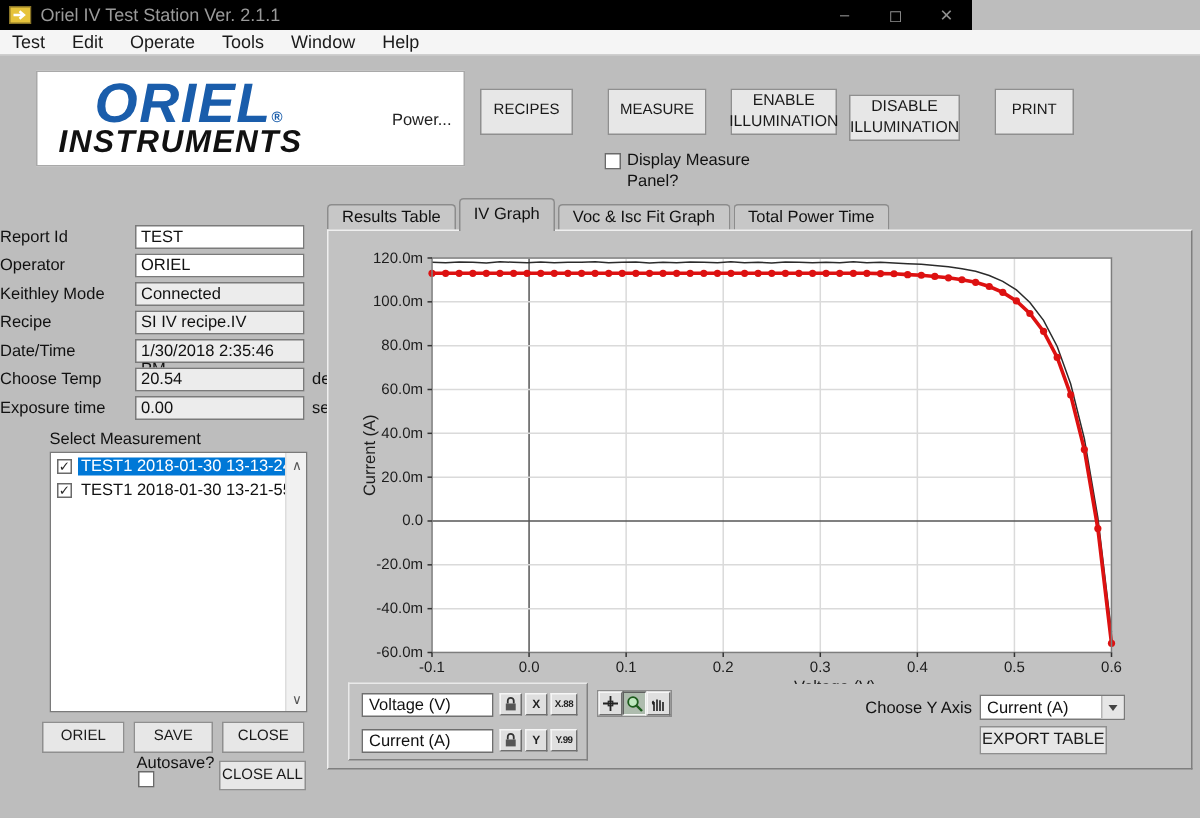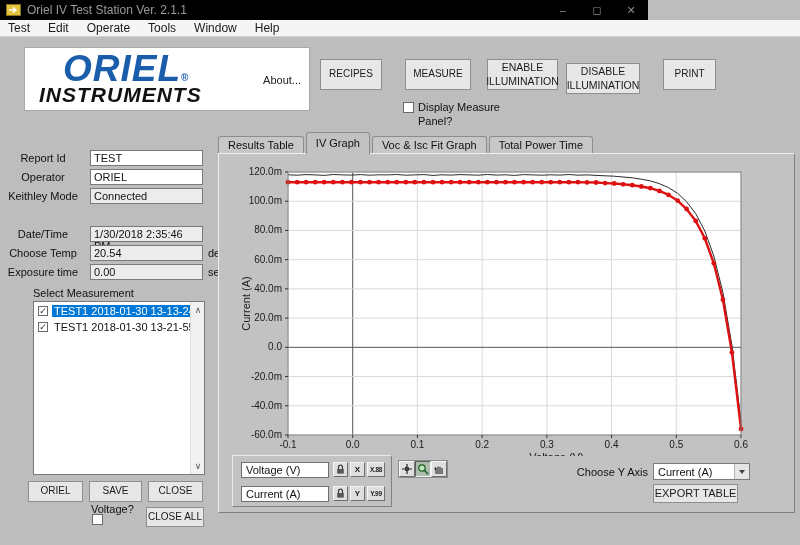--- a/index.html
+++ b/index.html
@@ -26,21 +26,21 @@
   .logo-reg { font-size:10px; font-style:normal; vertical-align:baseline; }
   .logo-instr { position:absolute; left:14px; top:36px; color:#111; font-size:21px; font-weight:bold; font-style:italic; letter-spacing:1px; line-height:1; }
   .about { position:absolute; right:8px; top:26px; font-size:11px; color:#222; }
 
   .btn { background:#e7e7e7; border:1px solid #8f8f8f; color:#1a1a1a; font-size:10px; display:flex; align-items:center; justify-content:center; text-align:center; line-height:1.25; font-family:inherit; }
 
   .chk { background:#fff; border:1px solid #6a6a6a; font-size:9px; line-height:9px; color:#2b2b2b; text-align:center; }
 
   
   .info-row { position:absolute; height:16px; font-size:11px; }
-  .info-label { position:absolute; right:715px; left:0; text-align:center; top:2px; color:#111; }
+  .info-label { position:absolute; right:715px; left:0; text-align:left; top:2px; color:#111; }
   .info-value { position:absolute; left:90px; width:113px; height:16px; border:1px solid #7a7a7a; font-size:11px; padding:1px 3px; background:#ececec; color:#111; line-height:12px; }
   .info-value.editable { background:#fff; }
   .info-unit { position:absolute; left:208px; top:2px; color:#111; }
 
   
   .meas-label-title { position:absolute; left:33px; top:250px; font-size:11px; color:#111; }
   .meas-list { position:absolute; left:33px; top:264px; width:172px; height:174px; background:#fff; border:1px solid #7a7a7a; font-size:11px; }
   .meas-row { display:flex; align-items:center; height:14px; margin-top:2px; }
   .meas-row .chk { width:10px; height:10px; margin-left:4px; flex:0 0 auto; }
   .meas-text { margin-left:4px; padding:0 2px; white-space:nowrap; color:#111; }
@@ -116,21 +116,21 @@
   <span class="menu-item">Tools</span>
   <span class="menu-item">Window</span>
   <span class="menu-item">Help</span>
 </div>
 
 <div class="app">
 
   <div class="logo-panel">
     <div class="logo-oriel"><span>ORIEL</span><span class="logo-reg">®</span></div>
     <div class="logo-instr">INSTRUMENTS</div>
-    <span class="about">About...</span>
+    <span class="about">Power...</span>
   </div>
 
   <button class="btn recipes-btn">RECIPES</button>
   <button class="btn enable-btn">ENABLE ILLUMINATION</button>
   <button class="btn measure-btn">MEASURE</button>
   <button class="btn disable-btn">DISABLE ILLUMINATION</button>
   <button class="btn print-btn">PRINT</button>
   <span class="chk dm-chk"></span>
   <span class="dm-label">Display Measure Panel?</span>
 
@@ -139,20 +139,24 @@
     <span class="info-value editable">TEST</span>
   </div>
   <div class="info-row" style="top:132px; left:0; width:230px;">
     <span class="info-label" style="left:0; width:86px;">Operator</span>
     <span class="info-value editable">ORIEL</span>
   </div>
   <div class="info-row" style="top:151px; left:0; width:230px;">
     <span class="info-label" style="left:0; width:86px;">Keithley Mode</span>
     <span class="info-value">Connected</span>
   </div>
+  <div class="info-row" style="top:170px; left:0; width:230px;">
+    <span class="info-label" style="left:0; width:86px;">Recipe</span>
+    <span class="info-value">SI IV recipe.IV</span>
+  </div>
   <div class="info-row" style="top:189px; left:0; width:230px;">
     <span class="info-label" style="left:0; width:86px;">Date/Time</span>
     <span class="info-value">1/30/2018 2:35:46 PM</span>
   </div>
   <div class="info-row" style="top:208px; left:0; width:240px;">
     <span class="info-label" style="left:0; width:86px;">Choose Temp</span>
     <span class="info-value">20.54</span>
     <span class="info-unit">deg C</span>
   </div>
   <div class="info-row" style="top:227px; left:0; width:240px;">
@@ -173,21 +177,21 @@
     </div>
     <div class="meas-scroll">
       <span class="scroll-arrow" style="top:1px;">∧</span>
       <span class="scroll-arrow" style="bottom:1px;">∨</span>
     </div>
   </div>
 
   <button class="btn open-btn">ORIEL</button>
   <button class="btn save-btn">SAVE</button>
   <button class="btn close-btn">CLOSE</button>
-  <span class="autosave-label">Voltage?</span>
+  <span class="autosave-label">Autosave?</span>
   <span class="chk autosave-chk"></span>
   <button class="btn closeall-btn">CLOSE ALL</button>
 
   <div class="tabs">
     <div class="tab">Results Table</div>
     <div class="tab active">IV Graph</div>
     <div class="tab">Voc &amp; Isc Fit Graph</div>
     <div class="tab">Total Power Time</div>
   </div>
   <div class="tab-page"></div>

